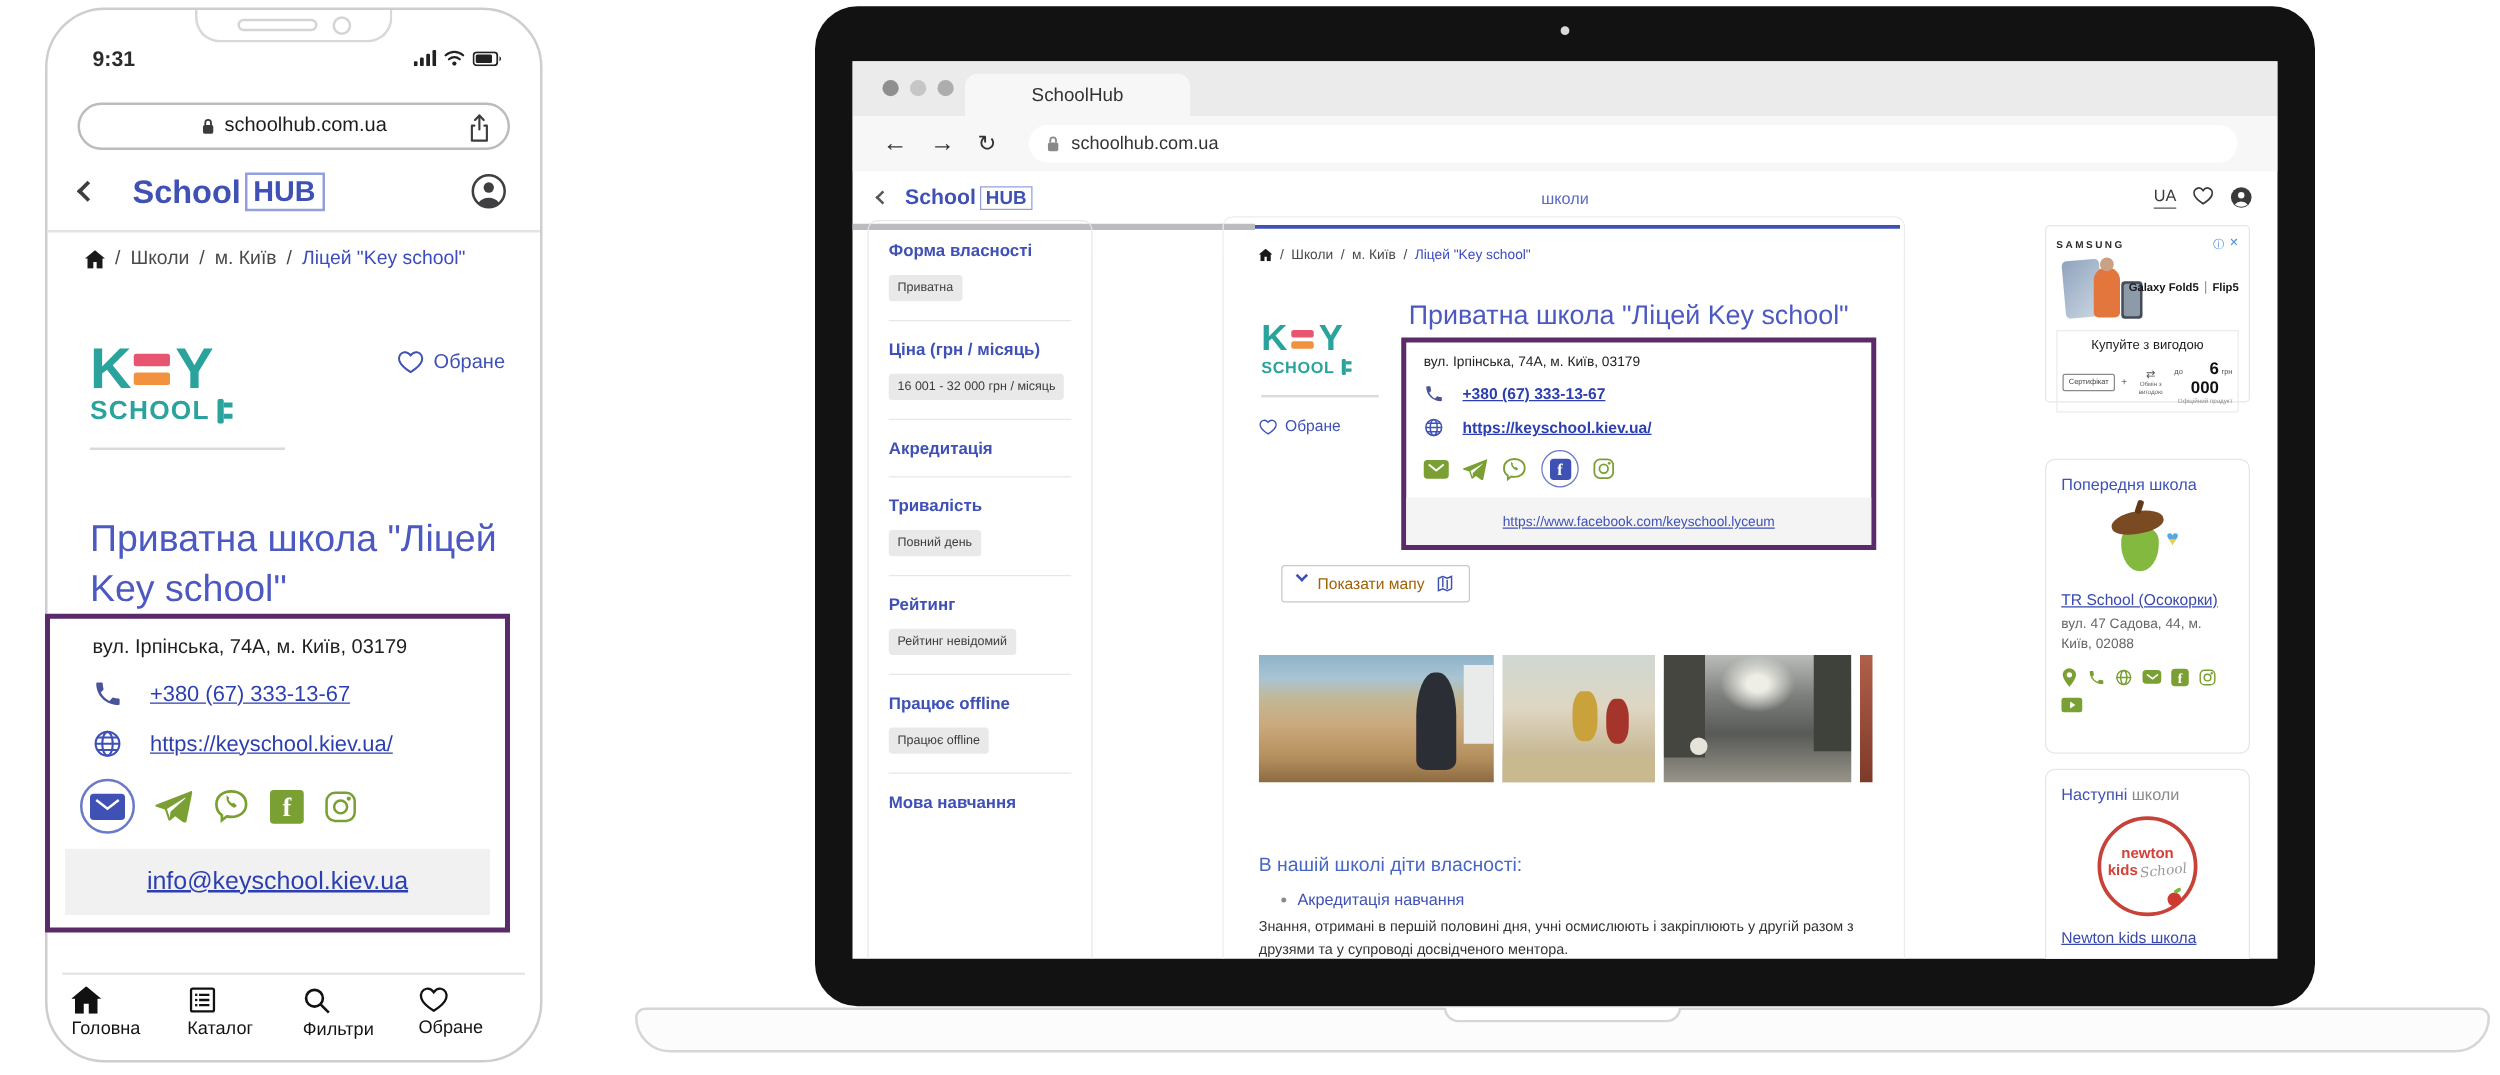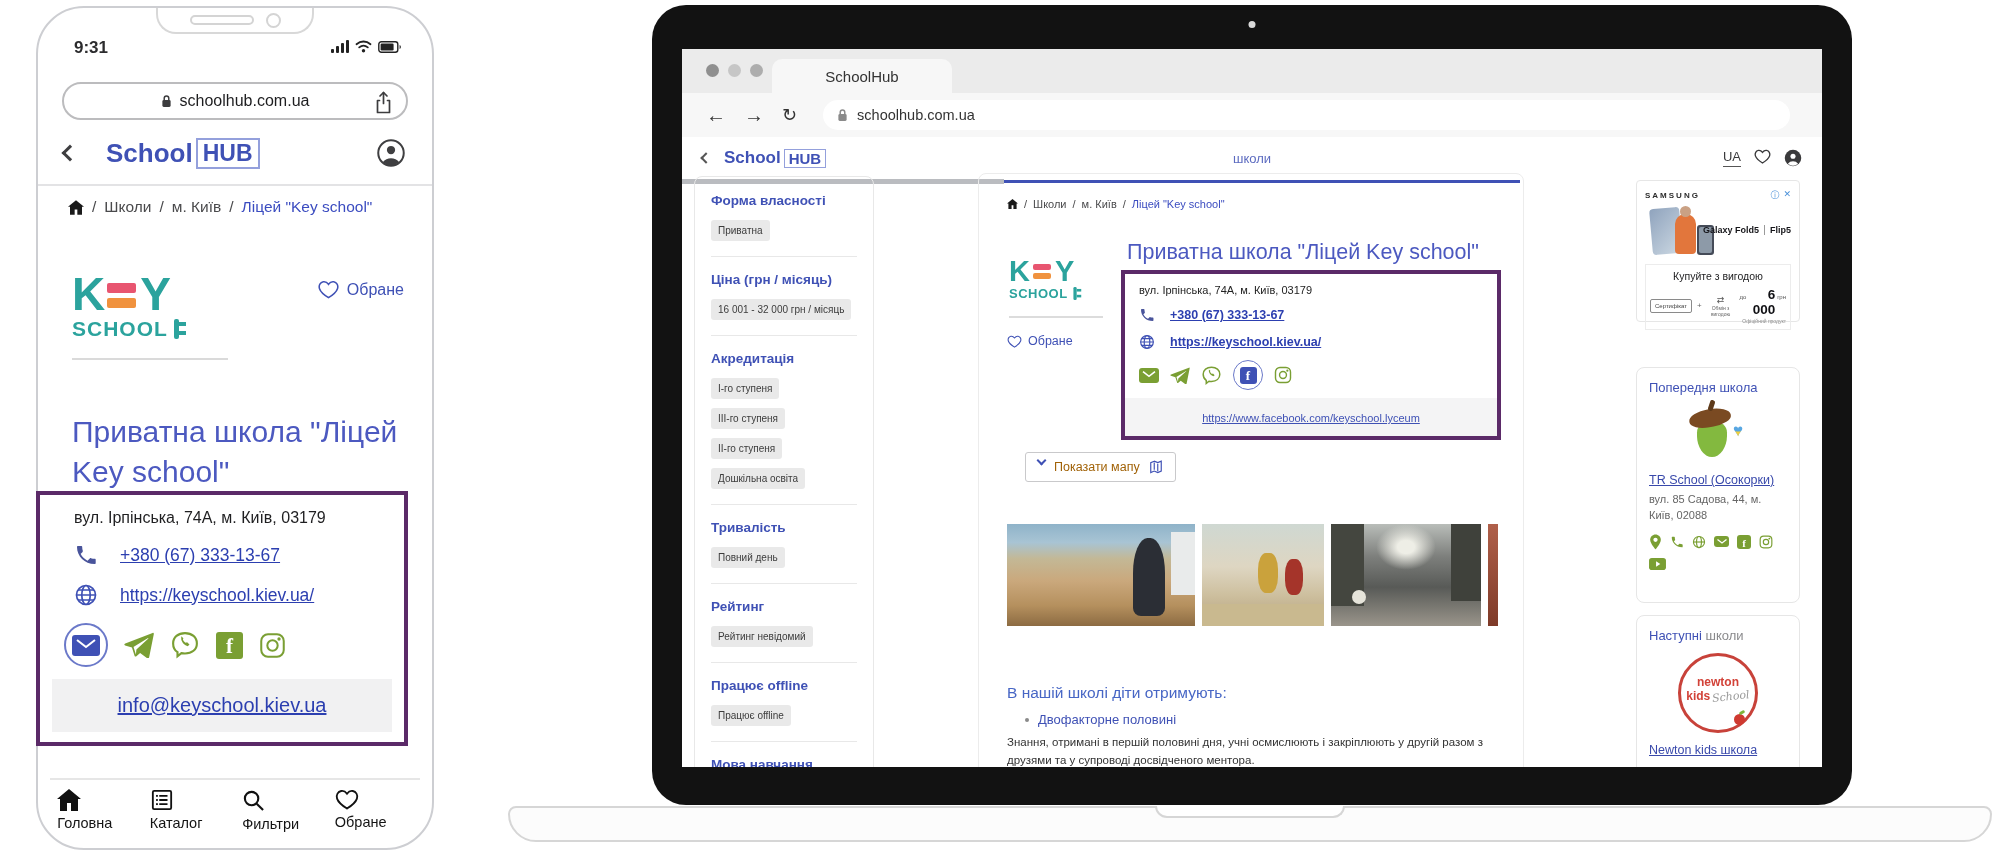--- a/index.html
+++ b/index.html
@@ -472,26 +472,20 @@
         <div class="f-chips">
             <span class="chip">Приватна</span>
           </div>
         <div class="f-div"></div>
         <div class="f-title">Ціна (грн / місяць)</div>
         <div class="f-chips">
             <span class="chip">16 001 - 32 000 грн / місяць</span>
           </div>
         <div class="f-div"></div>
         <div class="f-title">Акредитація</div>
-        <div class="f-chips">
-          <span class="chip">І-го ступеня</span>
-          <span class="chip">ІІІ-го ступеня</span>
-          <span class="chip">ІІ-го ступеня</span>
-          <span class="chip">Дошкільна освіта</span>
-        </div>
         <div class="f-div"></div>
         <div class="f-title">Тривалість</div>
         <div class="f-chips">
             <span class="chip">Повний день</span>
           </div>
         <div class="f-div"></div>
         <div class="f-title">Рейтинг</div>
         <div class="f-chips">
             <span class="chip">Рейтинг невідомий</span>
           </div>
@@ -617,24 +611,24 @@
           </div>
           <div class="photo photo3">
             <i class="ph-sky"></i>
             <i class="ph-bldg"></i>
             <i class="ph-bldg2"></i>
             <i class="ph-lamp"></i>
           </div>
           <div class="photo photo4"></div>
         </div>
 
-        <div class="m-heading">В нашій школі діти отримують:</div>
+        <div class="m-heading">В нашій школі діти власності:</div>
         <div class="m-bullet">
           <i></i>
-          <span>Двофакторне половині</span>
+          <span>Акредитація навчання</span>
         </div>
         <p class="m-para">Знання, отримані в першій половині дня, учні осмислюють і закріплюють у другій разом з друзями та у супроводі досвідченого ментора.</p>
       </section>
 
       <div class="ad">
         <div class="ad-top">
           <span class="ad-brand">SAMSUNG</span>
           <span class="ad-icons">
             <span>ⓘ</span>
             <span>✕</span>
@@ -676,21 +670,21 @@
         <div class="acorn">
           <i class="ac-body"></i>
           <i class="ac-cap"></i>
           <i class="ac-stem"></i>
           <span class="ac-heart">
               <b>♥</b>
               <i>♥</i>
             </span>
         </div>
         <a href="#" class="sc-name">TR School (Осокорки)</a>
-        <div class="sc-addr">вул. 85 Садова, 44, м. Київ, 02088</div>
+        <div class="sc-addr">вул. 47 Садова, 44, м. Київ, 02088</div>
         <div class="sc-icons">
           <svg class="ic" width="13" height="16" viewBox="0 0 24 30">
               <path d="M12 1C6.5 1 2 5.5 2 11c0 7 10 18 10 18s10-11 10-18c0-5.5-4.5-10-10-10z" fill="#7a9f33"></path>
               <circle cx="12" cy="11" r="4" fill="#fff"></circle>
             </svg>
           <svg class="ic" width="14" height="14" viewBox="0 0 24 24">
               <path d="M6.6 10.8c1.5 3 3.9 5.4 6.9 6.9l2.3-2.3c.3-.3.7-.4 1.1-.2 1.2.4 2.5.6 3.8.6.6 0 1 .4 1 1V20c0 .6-.4 1-1 1C10.6 21 3 13.4 3 4c0-.6.4-1 1-1h3.2c.6 0 1 .4 1 1 0 1.3.2 2.6.6 3.8.1.4 0 .8-.2 1.1l-2.3 2.3z" fill="#7a9f33"></path>
             </svg>
           <svg class="ic" width="14" height="14" viewBox="0 0 24 24">
               <g fill="none" stroke="#7a9f33" stroke-width="2">

